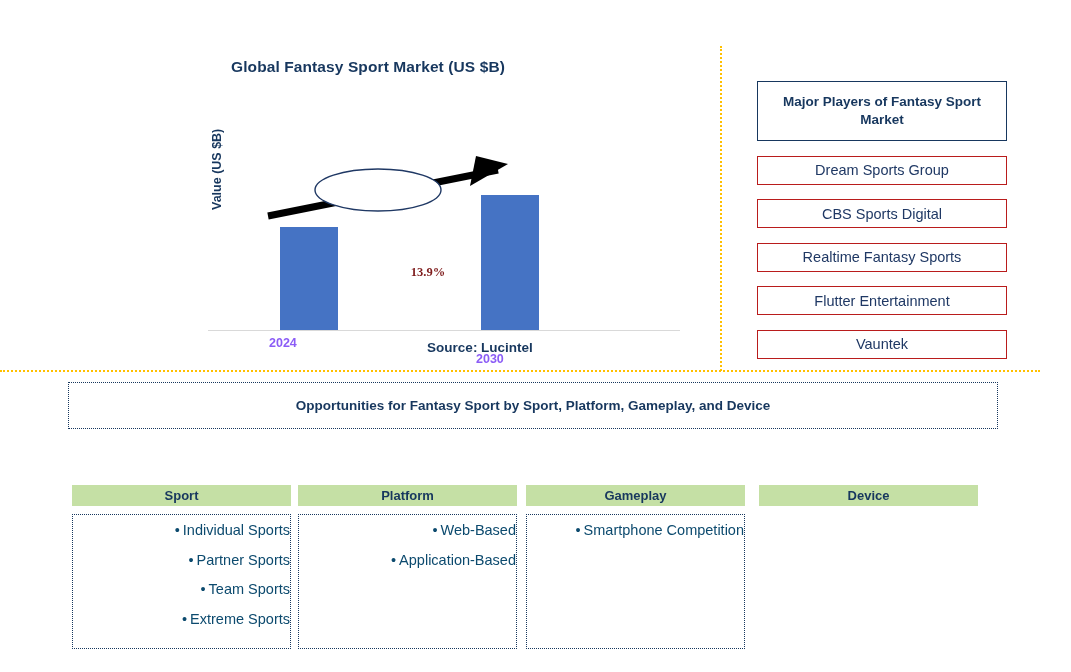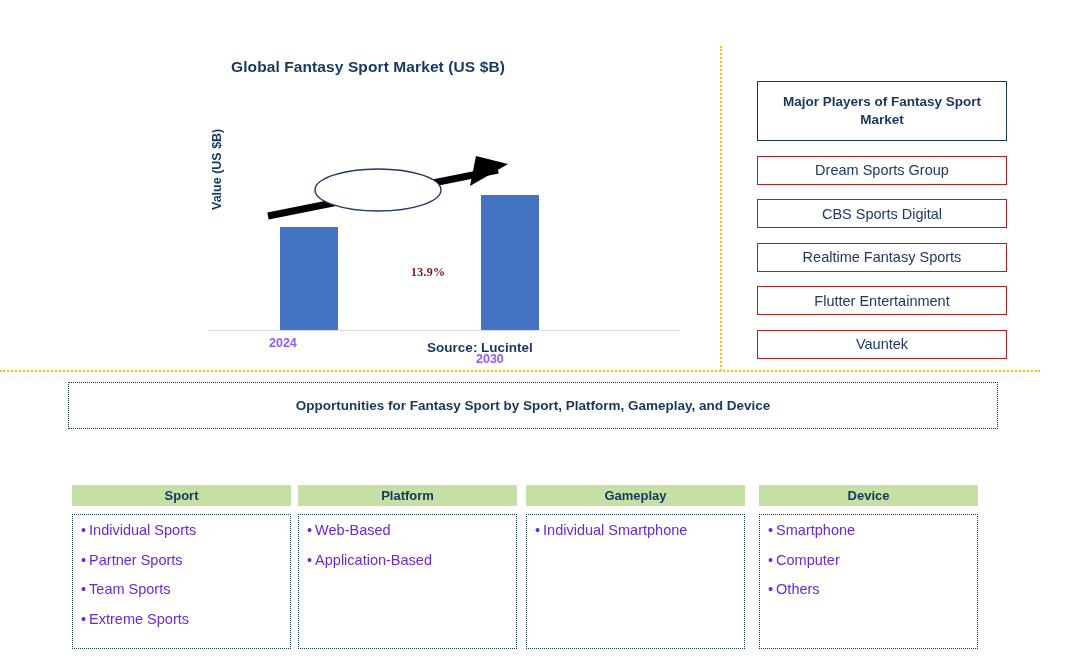--- a/index.html
+++ b/index.html
@@ -236,24 +236,25 @@
   .col-body {
     margin-top: 8px;
     border: 1.5px dotted #17375e;
     background: #ffffff;
     height: 135px;
     padding: 8px 0 0 8px;
     box-sizing: border-box;
   }
   .col-item {
     font-size: 14.5px;
-    color: #6d28d9;
+    color: #0c4a6e;
     line-height: 1;
     margin-bottom: 15px;
     white-space: nowrap;
+    text-align: right;
   }
   .col-item .bullet {
     margin-right: 3px;
   }
 </style>
 </head>
 <body>
 
 <div class="page">
 
@@ -322,28 +323,23 @@
       <div class="col-head">Platform</div>
       <div class="col-body">
         <div class="col-item"><span class="bullet">•</span><span>Web-Based</span></div>
         <div class="col-item"><span class="bullet">•</span><span>Application-Based</span></div>
       </div>
     </div>
 
     <div class="col col-2">
       <div class="col-head">Gameplay</div>
       <div class="col-body">
-        <div class="col-item"><span class="bullet">•</span><span>Individual Smartphone</span></div>
+        <div class="col-item"><span class="bullet">•</span><span>Smartphone Competition</span></div>
       </div>
     </div>
 
     <div class="col col-3">
       <div class="col-head">Device</div>
-      <div class="col-body">
-        <div class="col-item"><span class="bullet">•</span><span>Smartphone</span></div>
-        <div class="col-item"><span class="bullet">•</span><span>Computer</span></div>
-        <div class="col-item"><span class="bullet">•</span><span>Others</span></div>
-      </div>
     </div>
 
   </div>
 
 </div>
 
 </body></html>

